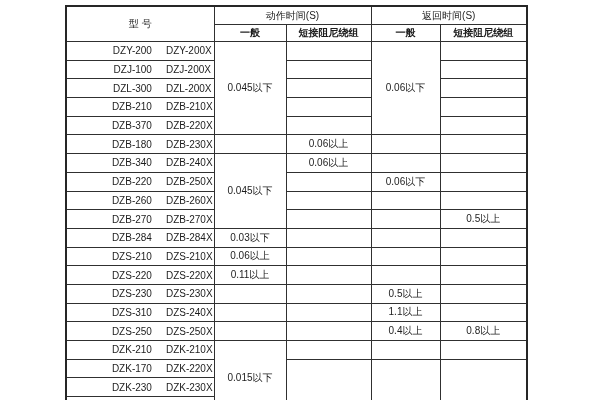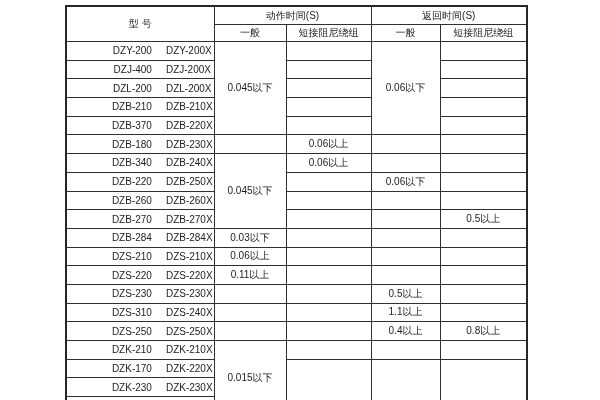--- a/index.html
+++ b/index.html
@@ -22,21 +22,21 @@
     border: 1px solid #303030;
     padding: 0;
     text-align: center;
     vertical-align: middle;
     font-weight: normal;
     overflow: hidden;
     white-space: nowrap;
   }
   #spec-table thead th { font-size: 10px; }
   #spec-table tr.group-row th { height: 17px; }
-  #spec-table tr.sub-row th { height: 16px; }
+  #spec-table tr.sub-row th { height: 16px; font-weight: bold; }
   #spec-table tbody td {
     height: 17.7px;
     font-size: 10px;
   }
   .model-wrap {
     display: flex;
     justify-content: center;
     align-items: center;
     gap: 14px;
     padding-left: 44px;
@@ -75,31 +75,31 @@
           </div>
         </td>
         <td rowspan="5">0.045以下</td>
         <td></td>
         <td rowspan="5">0.06以下</td>
         <td></td>
       </tr>
       <tr>
         <td>
           <div class="model-wrap">
-            <span>DZJ-400</span>
+            <span>DZJ-100</span>
             <span>DZJ-200X</span>
           </div>
         </td>
         <td></td>
         <td></td>
       </tr>
       <tr>
         <td>
           <div class="model-wrap">
-            <span>DZL-200</span>
+            <span>DZL-300</span>
             <span>DZL-200X</span>
           </div>
         </td>
         <td></td>
         <td></td>
       </tr>
       <tr>
         <td>
           <div class="model-wrap">
             <span>DZB-210</span>

